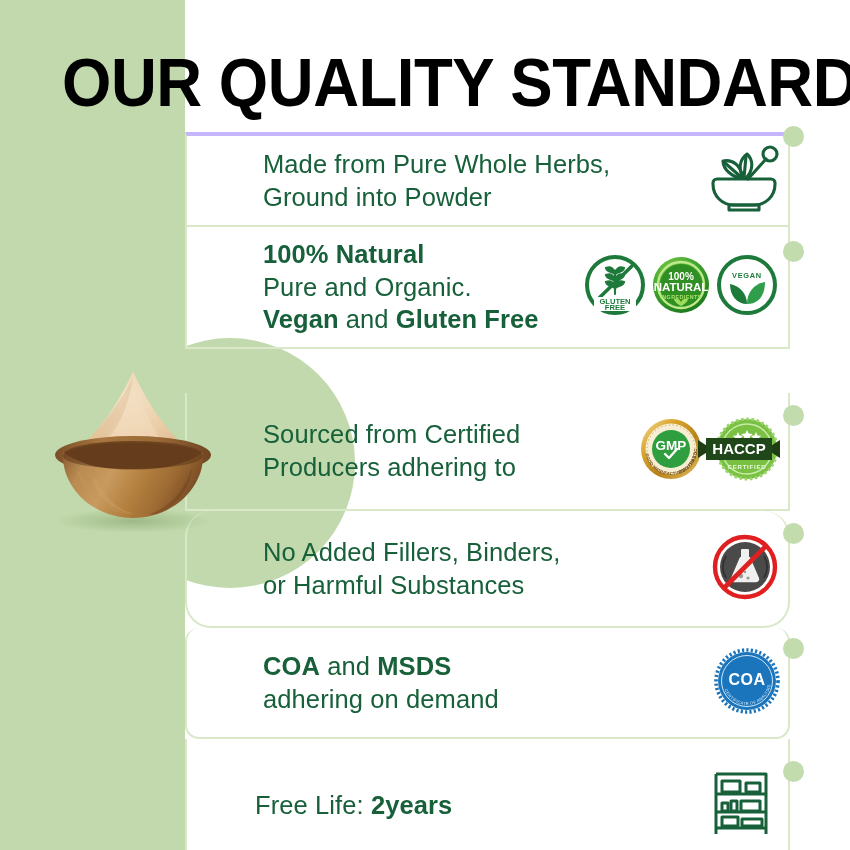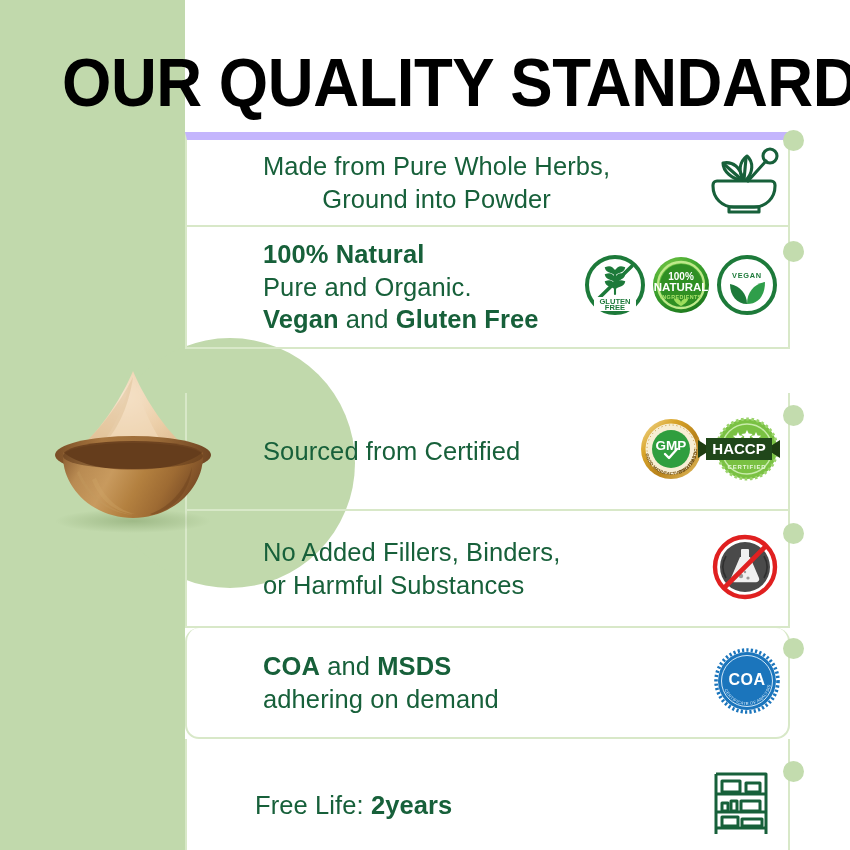--- a/index.html
+++ b/index.html
@@ -44,21 +44,21 @@
     position:relative;
     box-sizing:border-box;
     border-left:2px solid #d8e8c8;
     border-right:2px solid #d8e8c8;
     border-bottom:2px solid #d8e8c8;
     background:transparent;
     width:605px;
     display:flex;
     align-items:center;
   }
-  .row:first-child{border-top:8px solid #c4b5fd;text-align:center;}
+  .row:first-child{border-top:4px solid #c4b5fd;}
   .row .txt{
     flex:0 0 auto;
     padding-left:76px;
     color:#17603a;
     font-size:25.5px;
     line-height:1.28;
     font-family:"Liberation Sans Narrow","Liberation Sans",sans-serif;
     letter-spacing:0.1px;
     white-space:nowrap;
   }
@@ -71,21 +71,21 @@
     position:absolute;
     left:596px;
     width:21px;height:21px;border-radius:50%;
     background:#c3dcae;
     z-index:4;
   }
 
   .r1{height:95px;}
   .r2{height:122px;}
   .r3{height:118px;margin-top:44px;}
-  .r4{height:117px;}
+  .r4{height:117px;border-radius:26px;}
   .r5{height:111px;border-radius:14px;}
   .r6{height:135px;}
 
   
   .bowl-wrap{
     position:absolute;left:30px;top:355px;width:205px;height:185px;
     z-index:3;
   }
 
   
@@ -223,20 +223,21 @@
             <path d="M31 50 C31 38 38 30 49 28 C49 42 42 50 31 50 Z" fill="#2f9e4a"></path>
           </svg>
         </span>
       </div>
       <div class="dot" style="top:14px;"></div>
     </div>
 
     <div class="row r3">
       <div class="txt">
         <div><span>Sourced from Certified</span></div>
+        <div><span>Producers adhering to</span></div>
       </div>
       <div class="art" style="right:8px;gap:0px;">
 
         <span>
           <svg width="66" height="66" viewBox="0 0 66 66">
             <defs>
               <linearGradient id="gold" x1="0" y1="0" x2="1" y2="1">
                 <stop offset="0%" stop-color="#f4dfa0"></stop>
                 <stop offset="30%" stop-color="#d9a52b"></stop>
                 <stop offset="60%" stop-color="#b8821a"></stop>

